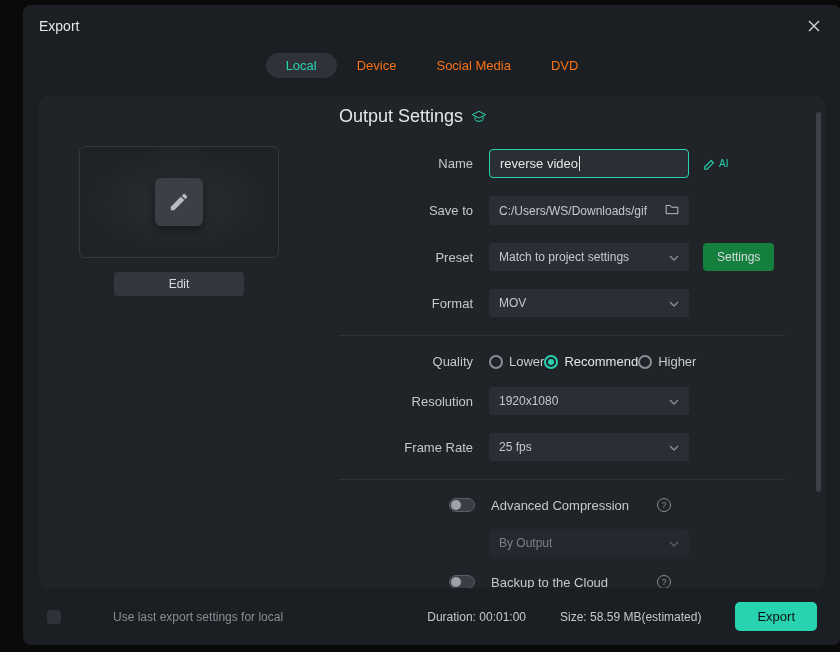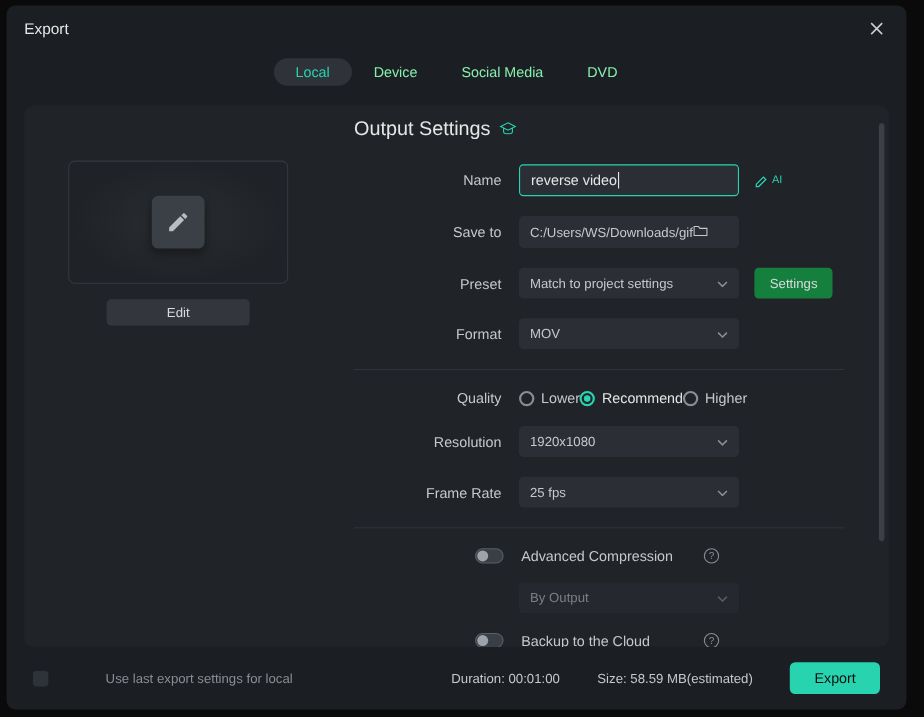--- a/index.html
+++ b/index.html
@@ -9,21 +9,21 @@
   font-family: -apple-system, BlinkMacSystemFont, "Segoe UI", Arial, sans-serif;
 }
 body {
   background: #0a0a0a;
   width: 840px;
   height: 652px;
   overflow: hidden;
 }
 .dialog {
   position: absolute;
-  left: 6px;
+  left: 23px;
   top: 5px;
   width: 818px;
   height: 640px;
   background: #1b1e22;
   border-radius: 8px;
   display: flex;
   flex-direction: column;
 }
 .titlebar {
   display: flex;
@@ -43,21 +43,21 @@
 }
 .close-icon svg { display: block; }
 .tabs {
   display: flex;
   justify-content: center;
   gap: 0;
   margin: 8px 0 18px 0;
 }
 .tab {
   padding: 5px 20px;
-  color: #86efac;
+  color: #f97316;
   font-size: 13px;
   border-radius: 14px;
   cursor: pointer;
 }
 .tab.active {
   background: #2f3339;
   color: #28d4b0;
 }
 .content-wrap {
   position: relative;
@@ -168,20 +168,21 @@
 .path-box {
   flex: 1;
   max-width: 200px;
   background: #2b2f35;
   border-radius: 4px;
   padding: 7px 10px;
   color: #c6c8cd;
   font-size: 12px;
   display: flex;
   align-items: center;
+  justify-content: space-between;
 }
 .folder-icon { color: #c6c8cd; cursor: pointer; }
 .select-box {
   flex: 1;
   max-width: 200px;
   background: #2b2f35;
   border-radius: 4px;
   padding: 7px 10px;
   color: #c6c8cd;
   font-size: 12px;

